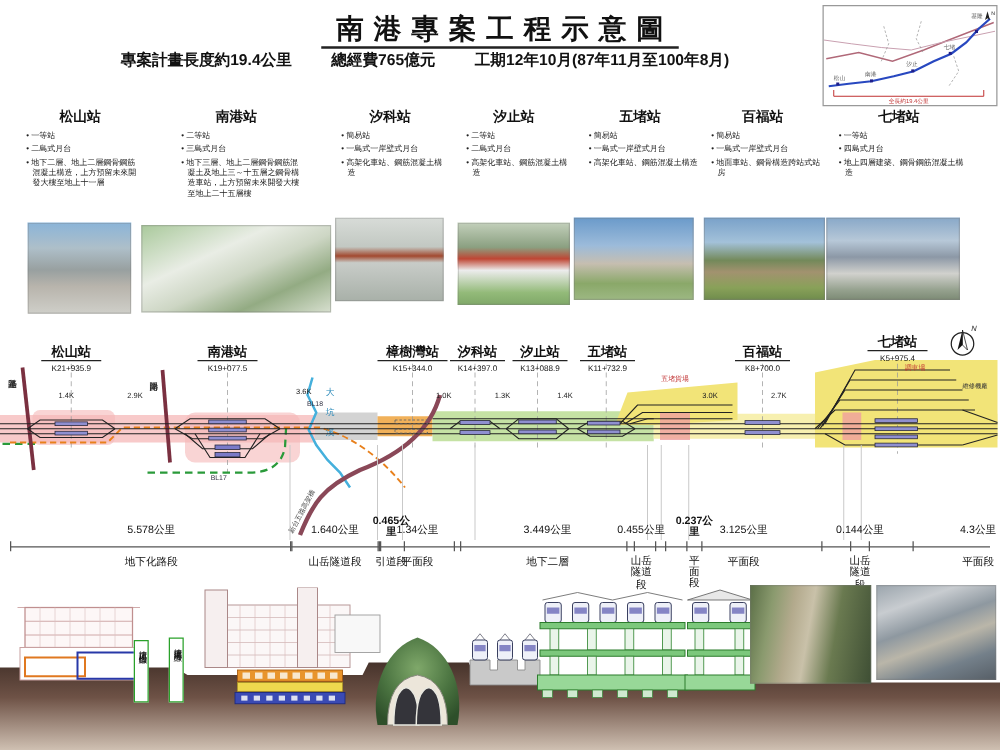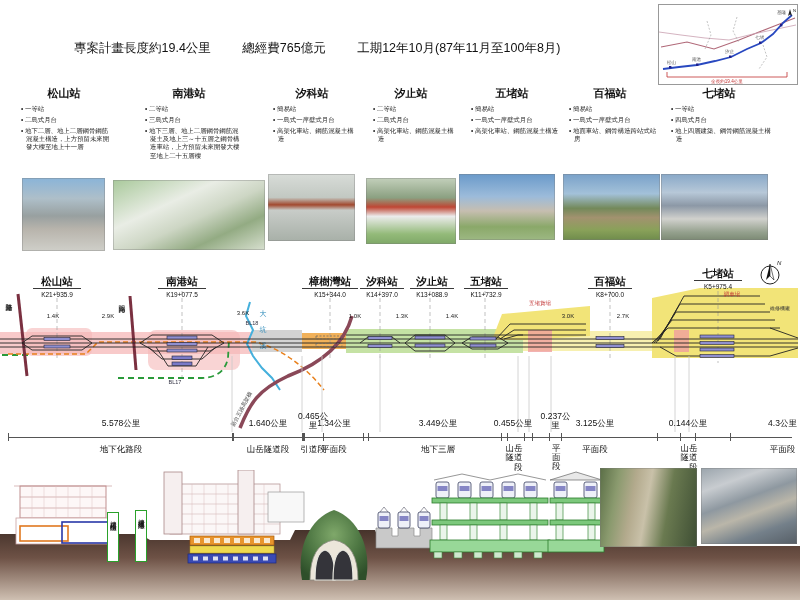--- a/index.html
+++ b/index.html
@@ -4,22 +4,22 @@
 <style>
   html,body{margin:0;padding:0;}
   body{width:800px;height:600px;overflow:hidden;background:#fff;
        font-family:"Liberation Sans","DejaVu Sans",sans-serif;color:#111;}
   #app{position:relative;width:800px;height:600px;background:#fff;}
 
   
   .title{position:absolute;top:8px;left:0;width:100%;text-align:center;
          font-size:22px;font-weight:bold;letter-spacing:8px;}
   .title span{border-bottom:2px solid #222;padding:0 4px 2px 12px;}
-  .subtitle{position:absolute;top:40px;left:60px;width:560px;
-            font-size:12.5px;font-weight:normal;white-space:nowrap;}
+  .subtitle{position:absolute;top:40px;left:60px;width:560px;text-align:center;
+            font-size:12.5px;font-weight:bold;white-space:nowrap;}
   .subtitle span{margin:0 14px;}
 
   
   .inset{position:absolute;left:658px;top:4px;width:138px;height:79px;
          border:1px solid #999;background:#fff;}
 
   
   .scol{position:absolute;top:86px;}
   .scol h3{margin:0 0 4px 0;font-size:11px;text-align:center;font-weight:bold;}
   .sbul{font-size:6.4px;line-height:1.3;margin:2.5px 0 0 7px;padding-left:5px;text-indent:-5px;color:#222;}
@@ -27,38 +27,39 @@
 
   
   .photo{position:absolute;box-shadow:0 0 0 1px rgba(120,120,120,.35) inset;}
 
   
   .seg{position:absolute;top:433px;height:8px;border-left:1px solid #555;border-right:1px solid #555;}
   .ruler-line{position:absolute;top:437px;left:8px;width:784px;border-top:1px solid #555;}
   .seg-dist{position:absolute;bottom:11px;left:50%;transform:translateX(-50%);
             font-size:8.5px;white-space:nowrap;text-align:center;}
   .seg-name{position:absolute;top:11px;left:50%;transform:translateX(-50%);
-            font-size:8.5px;white-space:nowrap;text-align:right;}
-  .seg.stack2 .seg-dist{white-space:normal;width:30px;line-height:1.05;}
+            font-size:8.5px;white-space:nowrap;text-align:center;}
+  .seg.stack2 .seg-dist{white-space:normal;width:30px;line-height:1.05;font-weight:bold;}
   .seg.nstack .seg-name{white-space:normal;width:19px;line-height:1.1;}
   .seg.nvert  .seg-name{white-space:normal;width:10px;line-height:1.05;}
 
   
   .vlabel{position:absolute;border:1.5px solid #2aa12a;background:#fff;
           font-size:6.8px;line-height:1.15;padding:2px 1px;
           writing-mode:vertical-rl;text-orientation:upright;letter-spacing:1px;}
 
   svg{position:absolute;left:0;}
   text{font-family:"Liberation Sans","DejaVu Sans",sans-serif;}
 </style>
 </head>
 <body>
 
 <div id="app">
 
+  <div class="title"><span>南港專案工程示意圖</span></div>
   <div class="subtitle">
     <span>專案計畫長度約19.4公里</span>
     <span>總經費765億元</span>
     <span>工期12年10月(87年11月至100年8月)</span>
   </div>
 
   <div class="inset">
     <svg width="138" height="79" viewBox="0 0 138 79">
       <polyline points="2,42 28,37 55,44 80,35 100,27 118,20 136,13" fill="none" stroke="#b06878" stroke-width="1.1"></polyline>
       <polyline points="0,27 22,30 46,33 70,35 94,29 118,24 137,20" fill="none" stroke="#c9a0b0" stroke-width="0.8"></polyline>
@@ -334,21 +335,21 @@
   <div class="seg stack2" style="left:302px;width:20px">
     <div class="seg-dist">0.465公里</div>
       <div class="seg-name">引道段</div>
   </div>
   <div class="seg" style="left:304px;width:58px">
     <div class="seg-dist">1.34公里</div>
       <div class="seg-name">平面段</div>
   </div>
   <div class="seg" style="left:368px;width:138px">
     <div class="seg-dist">3.449公里</div>
-      <div class="seg-name">地下三層</div>
+      <div class="seg-name">地下二層</div>
   </div>
   <div class="seg stack2 nvert" style="left:549px;width:11px">
     <div class="seg-dist">0.237公里</div>
       <div class="seg-name">平面段</div>
   </div>
   <div class="seg nstack" style="left:501px;width:22px">
     <div class="seg-dist">0.455公里</div>
       <div class="seg-name">山岳隧道段</div>
   </div>
   <div class="seg" style="left:532px;width:124px">

